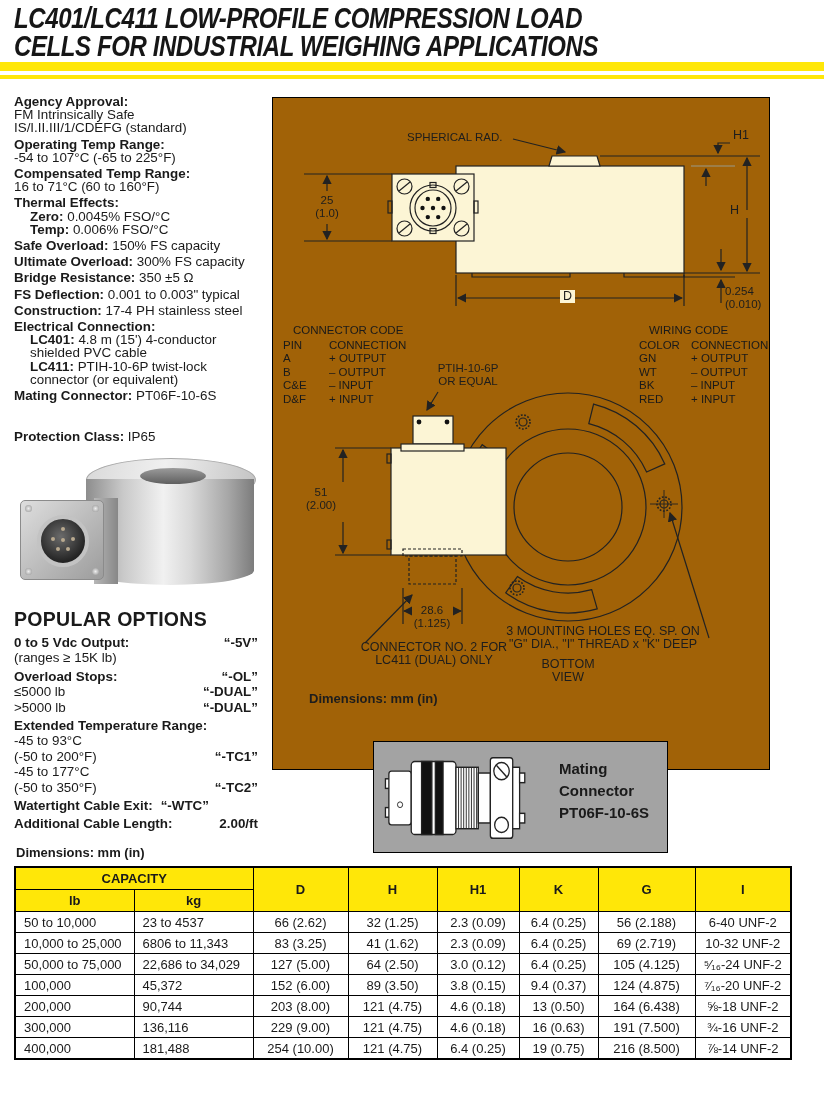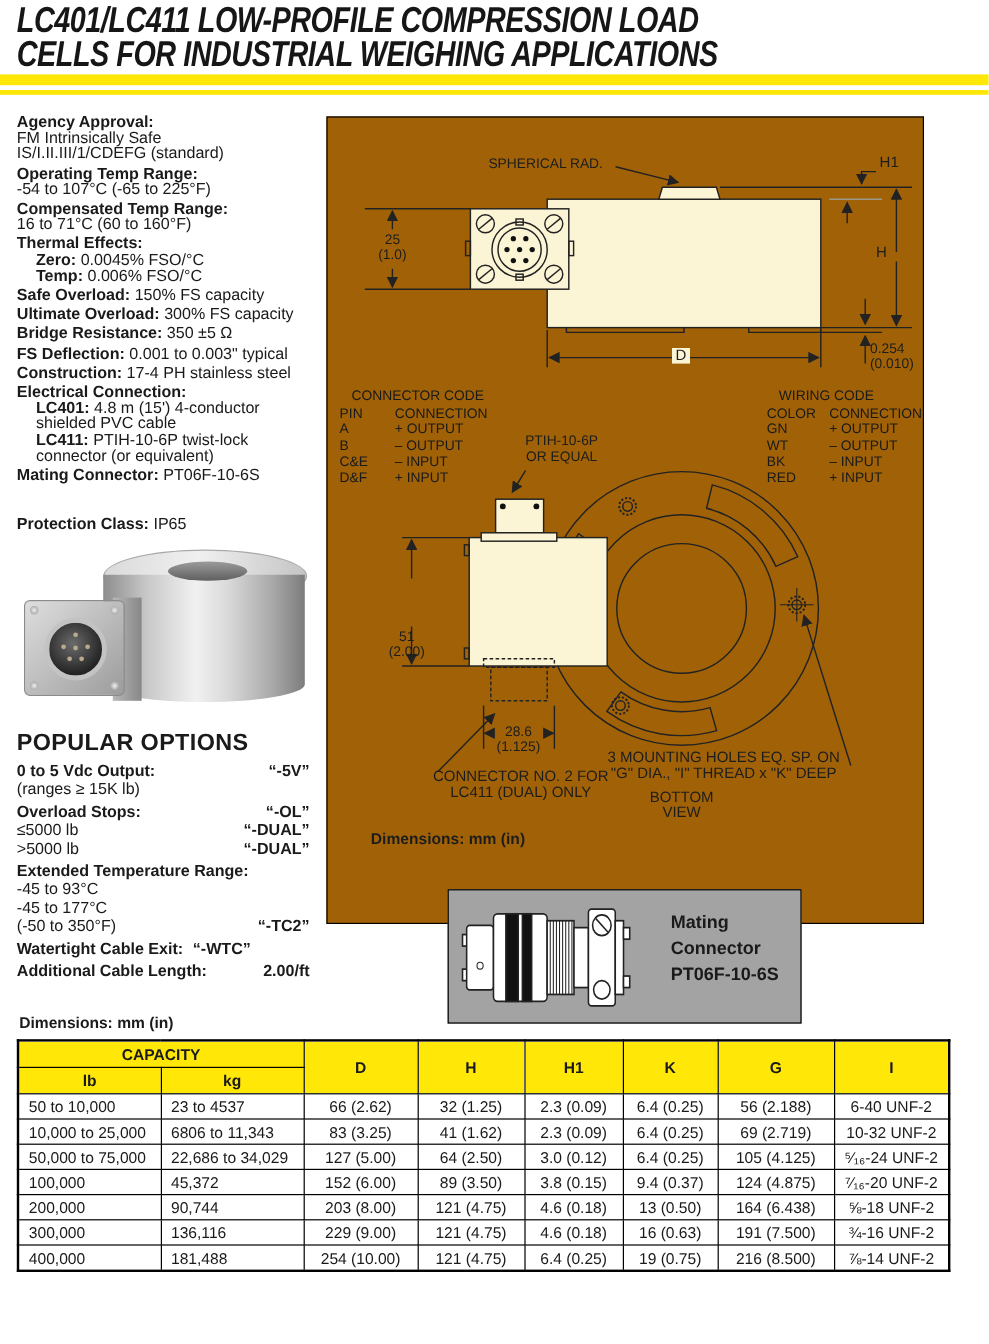--- a/index.html
+++ b/index.html
@@ -155,20 +155,24 @@
         <span class="lab">&gt;5000 lb</span>
         <span class="code">“-DUAL”</span>
       </div>
     <div class="prow pg">
         <span class="lab">Extended Temperature Range:</span>
         <span class="code"></span>
       </div>
     <div class="prow plain">
         <span class="lab">-45 to 93°C</span>
         <span class="code"></span>
+      </div>
+    <div class="prow plain">
+        <span class="lab">(-50 to 200°F)</span>
+        <span class="code">“-TC1”</span>
       </div>
     <div class="prow plain">
         <span class="lab">-45 to 177°C</span>
         <span class="code"></span>
       </div>
     <div class="prow plain">
         <span class="lab">(-50 to 350°F)</span>
         <span class="code">“-TC2”</span>
       </div>
     <div class="prow pg inline">
@@ -291,21 +295,21 @@
       <div>(1.0)</div>
     </div>
     <div class="dlab" style="left:452px;top:187px;">
       <div>0.254</div>
       <div>(0.010)</div>
     </div>
     <div class="dlab c" style="left:143px;top:264px;width:104px;">
       <div>PTIH-10-6P</div>
       <div>OR EQUAL</div>
     </div>
-    <div class="dlab c" style="left:38px;top:388px;width:56px;margin-top:39px;">
+    <div class="dlab c" style="left:20px;top:388px;width:56px;">
       <div>51</div>
       <div>(2.00)</div>
     </div>
     <div class="dlab c" style="left:129px;top:506px;width:60px;">
       <div>28.6</div>
       <div>(1.125)</div>
     </div>
     <div class="dlab c big" style="left:81px;top:543px;width:160px;">
       <div>CONNECTOR NO. 2 FOR</div>
       <div>LC411 (DUAL) ONLY</div>

